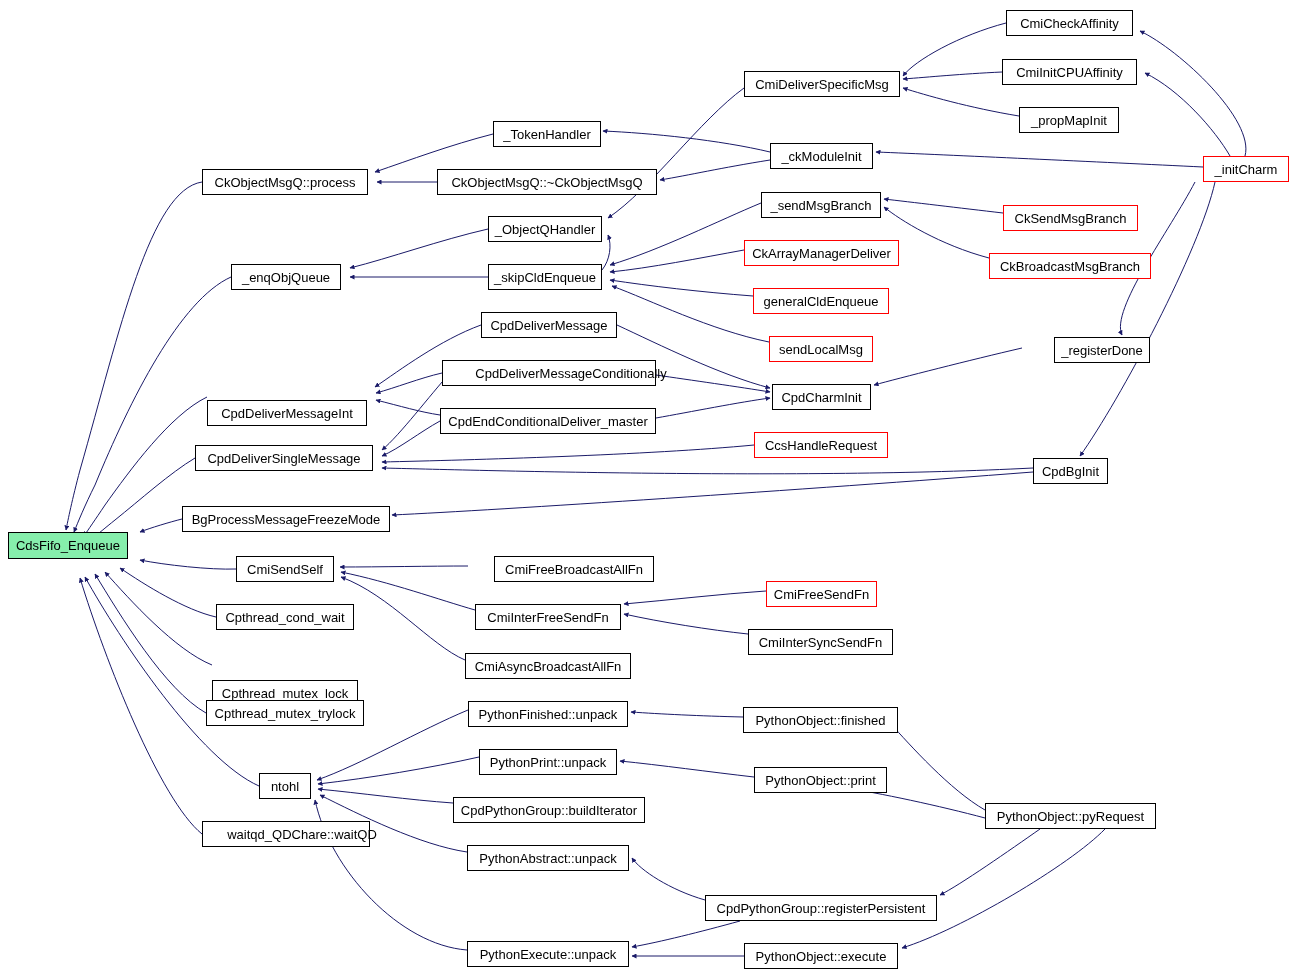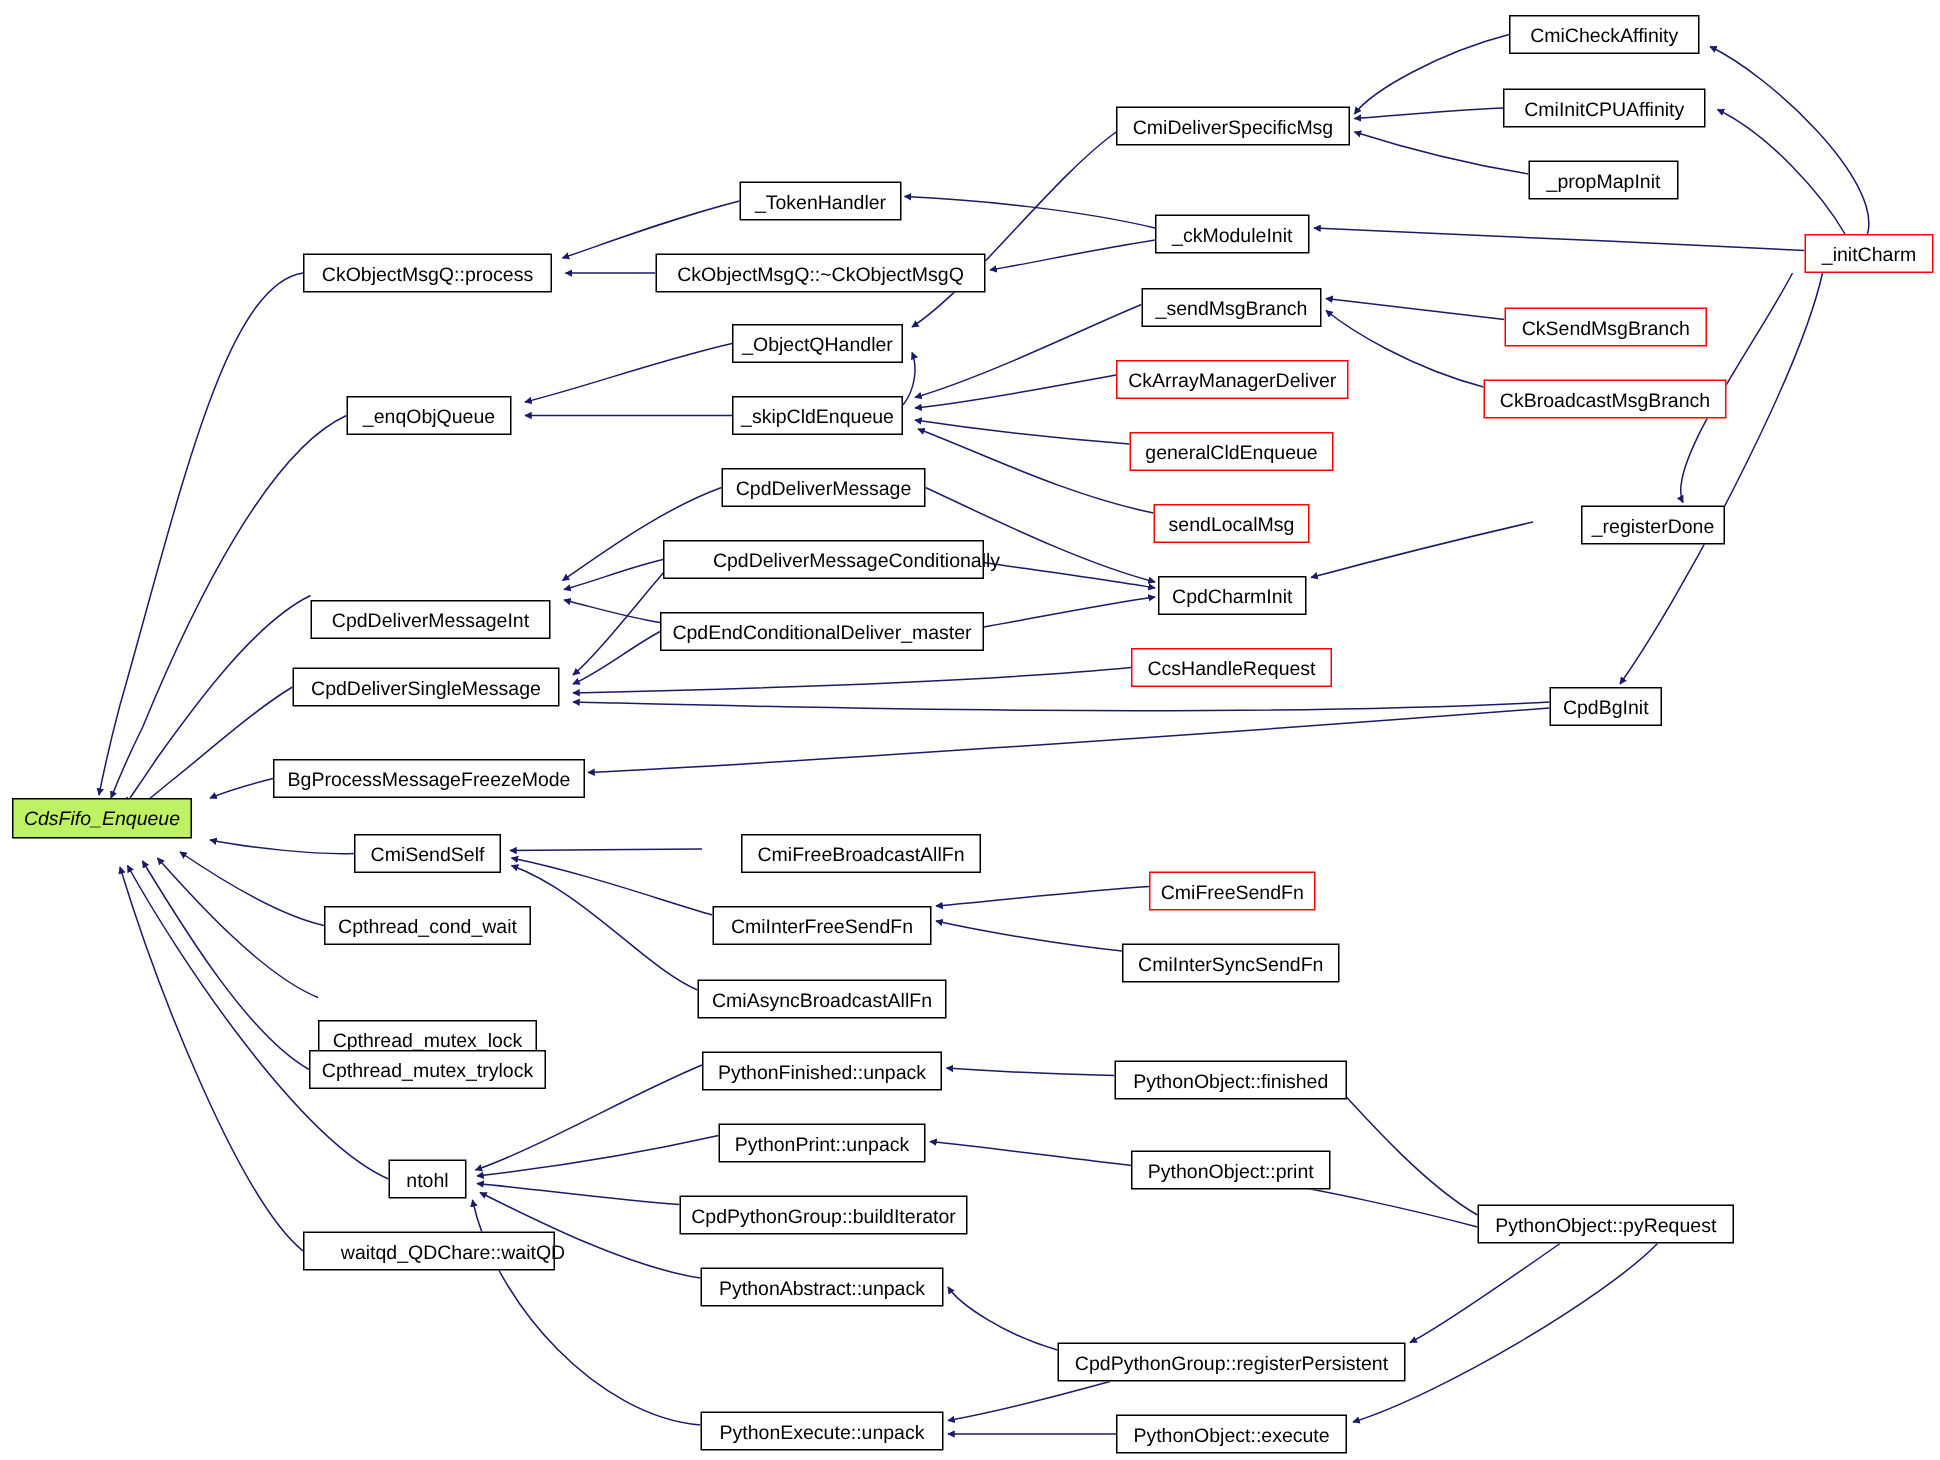--- a/index.html
+++ b/index.html
@@ -35,23 +35,22 @@
     align-items: center;
     justify-content: center;
     white-space: nowrap;
     letter-spacing: 0px;
     z-index: 5;
   }
   .node.red {
     border-color: #ff0000;
   }
   .node.current {
-    background: #bef264;
+    background: #86efac;
     border-color: #000000;
-    font-style: italic;
   }
 </style>
 </head>
 <body>
 
 <div id="graph-root">
   <svg id="edges" viewBox="0 0 1293 973" xmlns="http://www.w3.org/2000/svg">
     <defs>
       <marker id="arrow" viewBox="0 0 10 10" refX="9" refY="5" markerWidth="5" markerHeight="5" orient="auto-start-reverse">
         <path d="M 0 0 L 10 5 L 0 10 z" fill="#1a1a68"></path>

